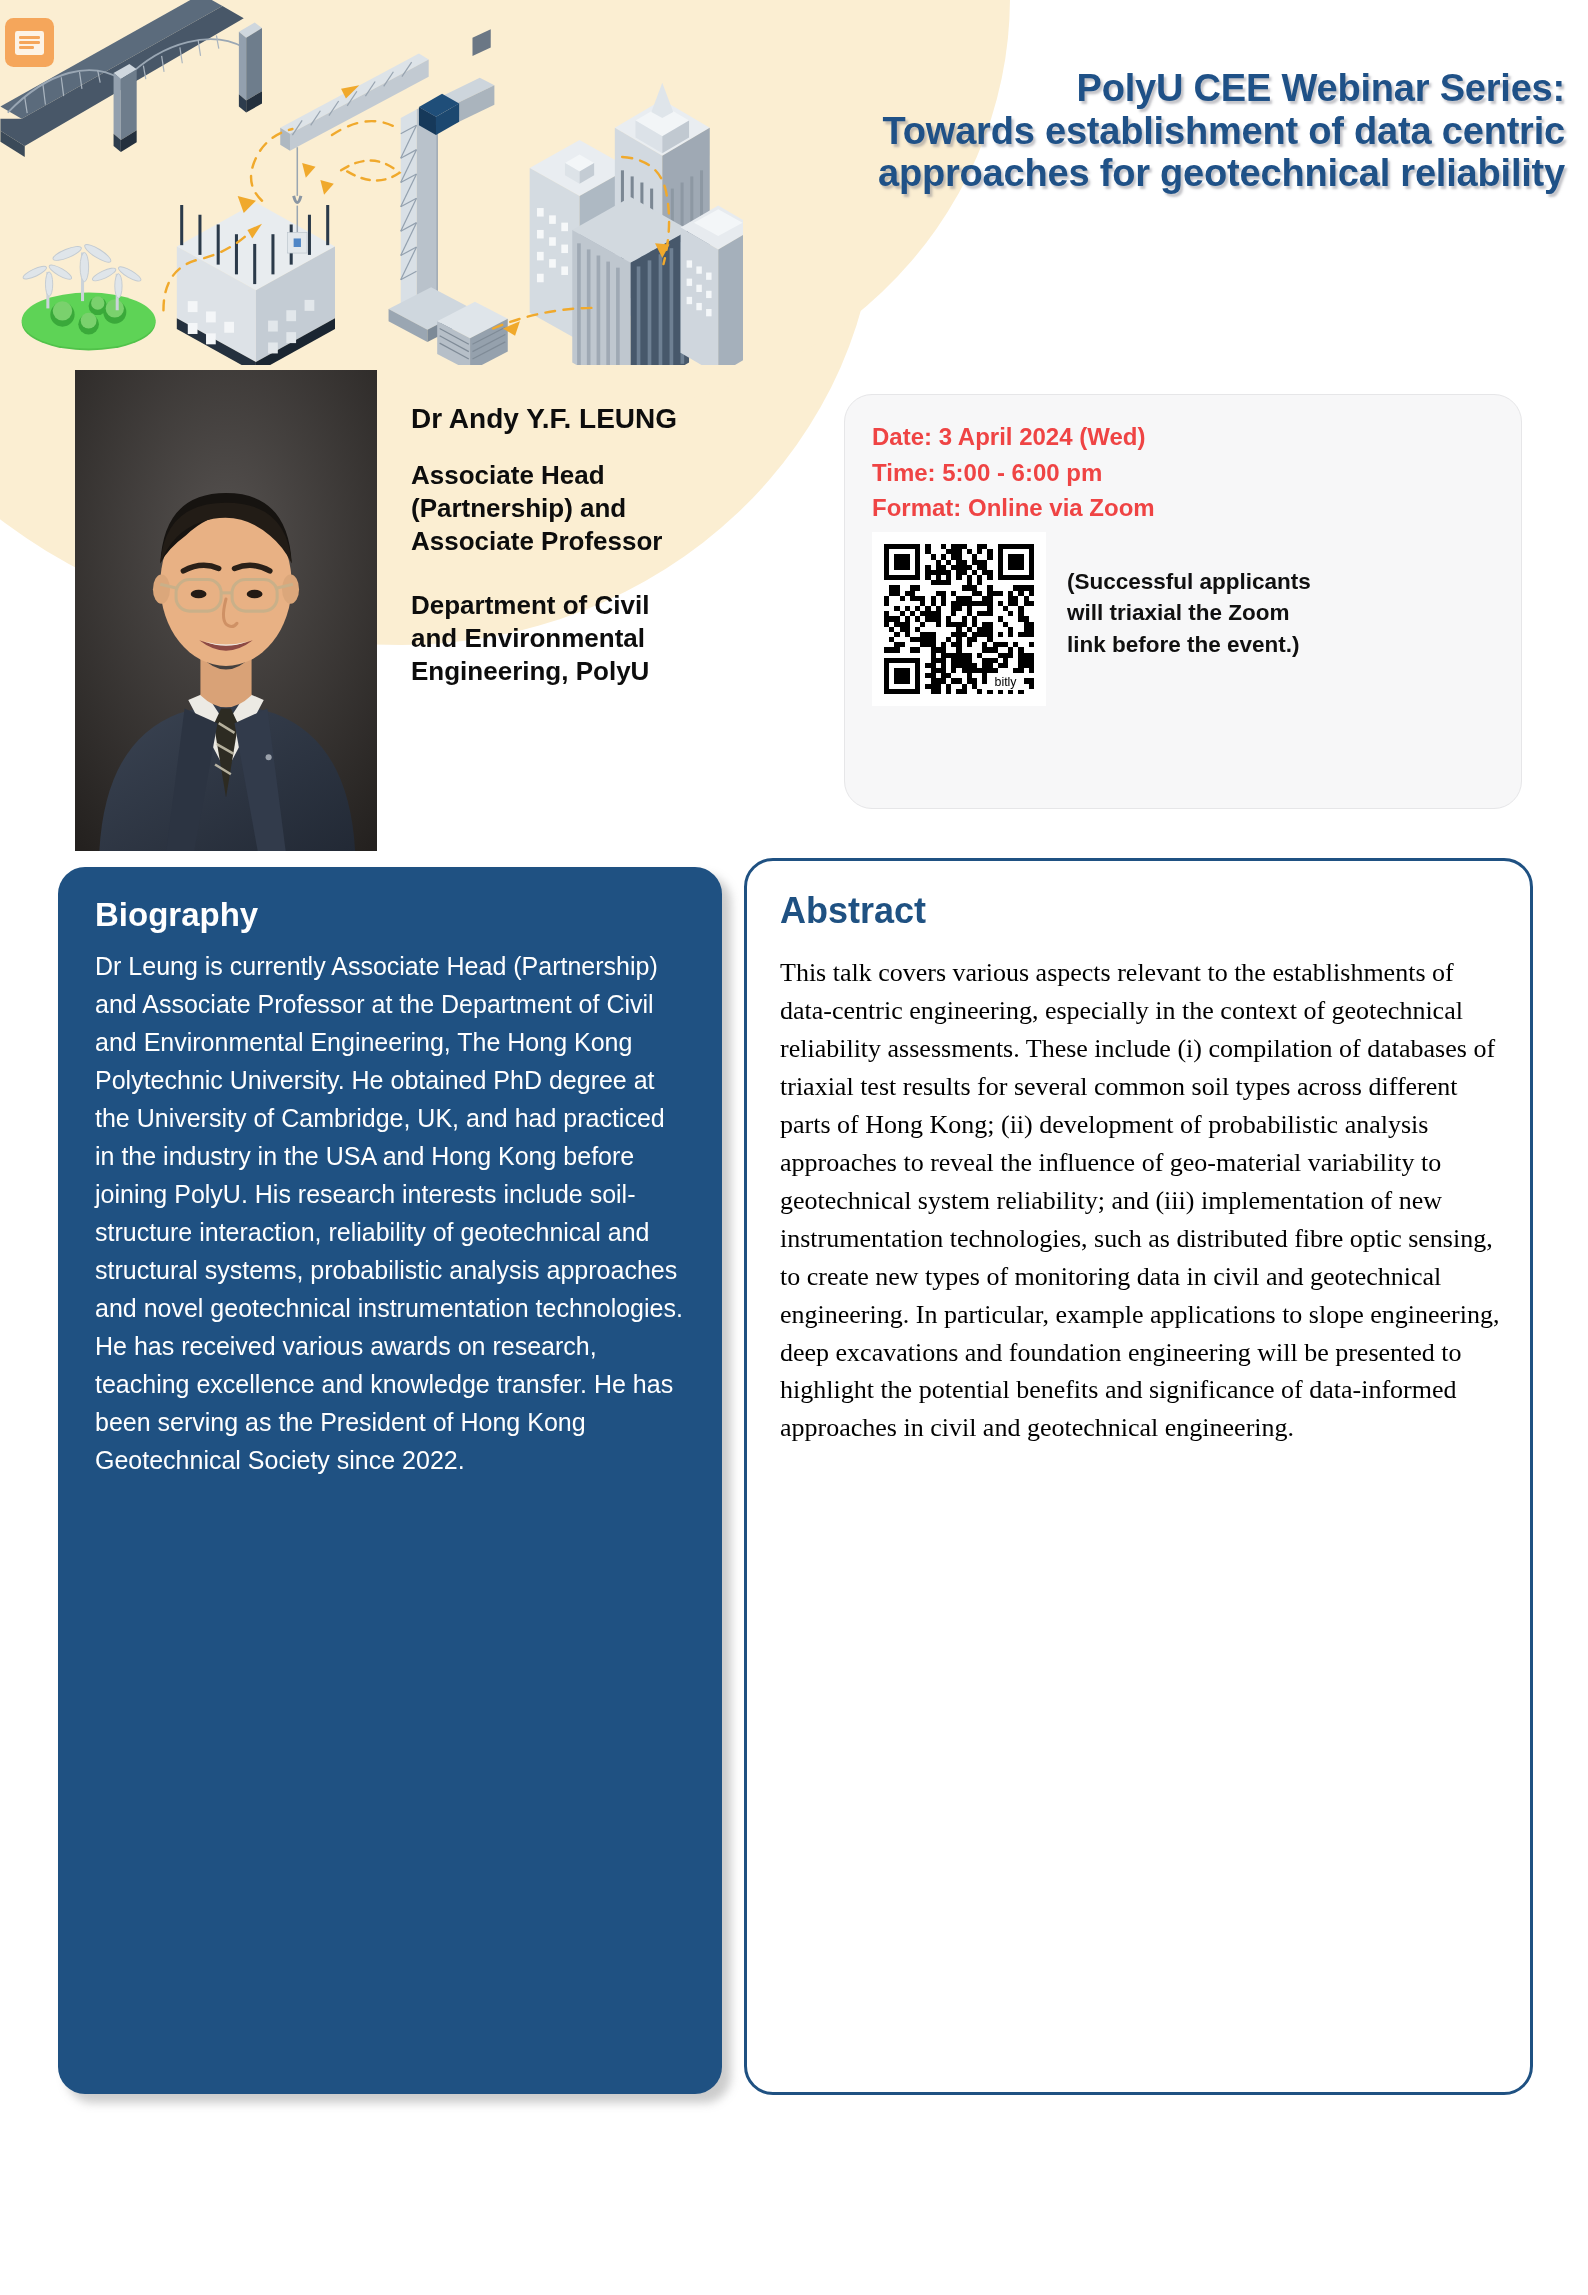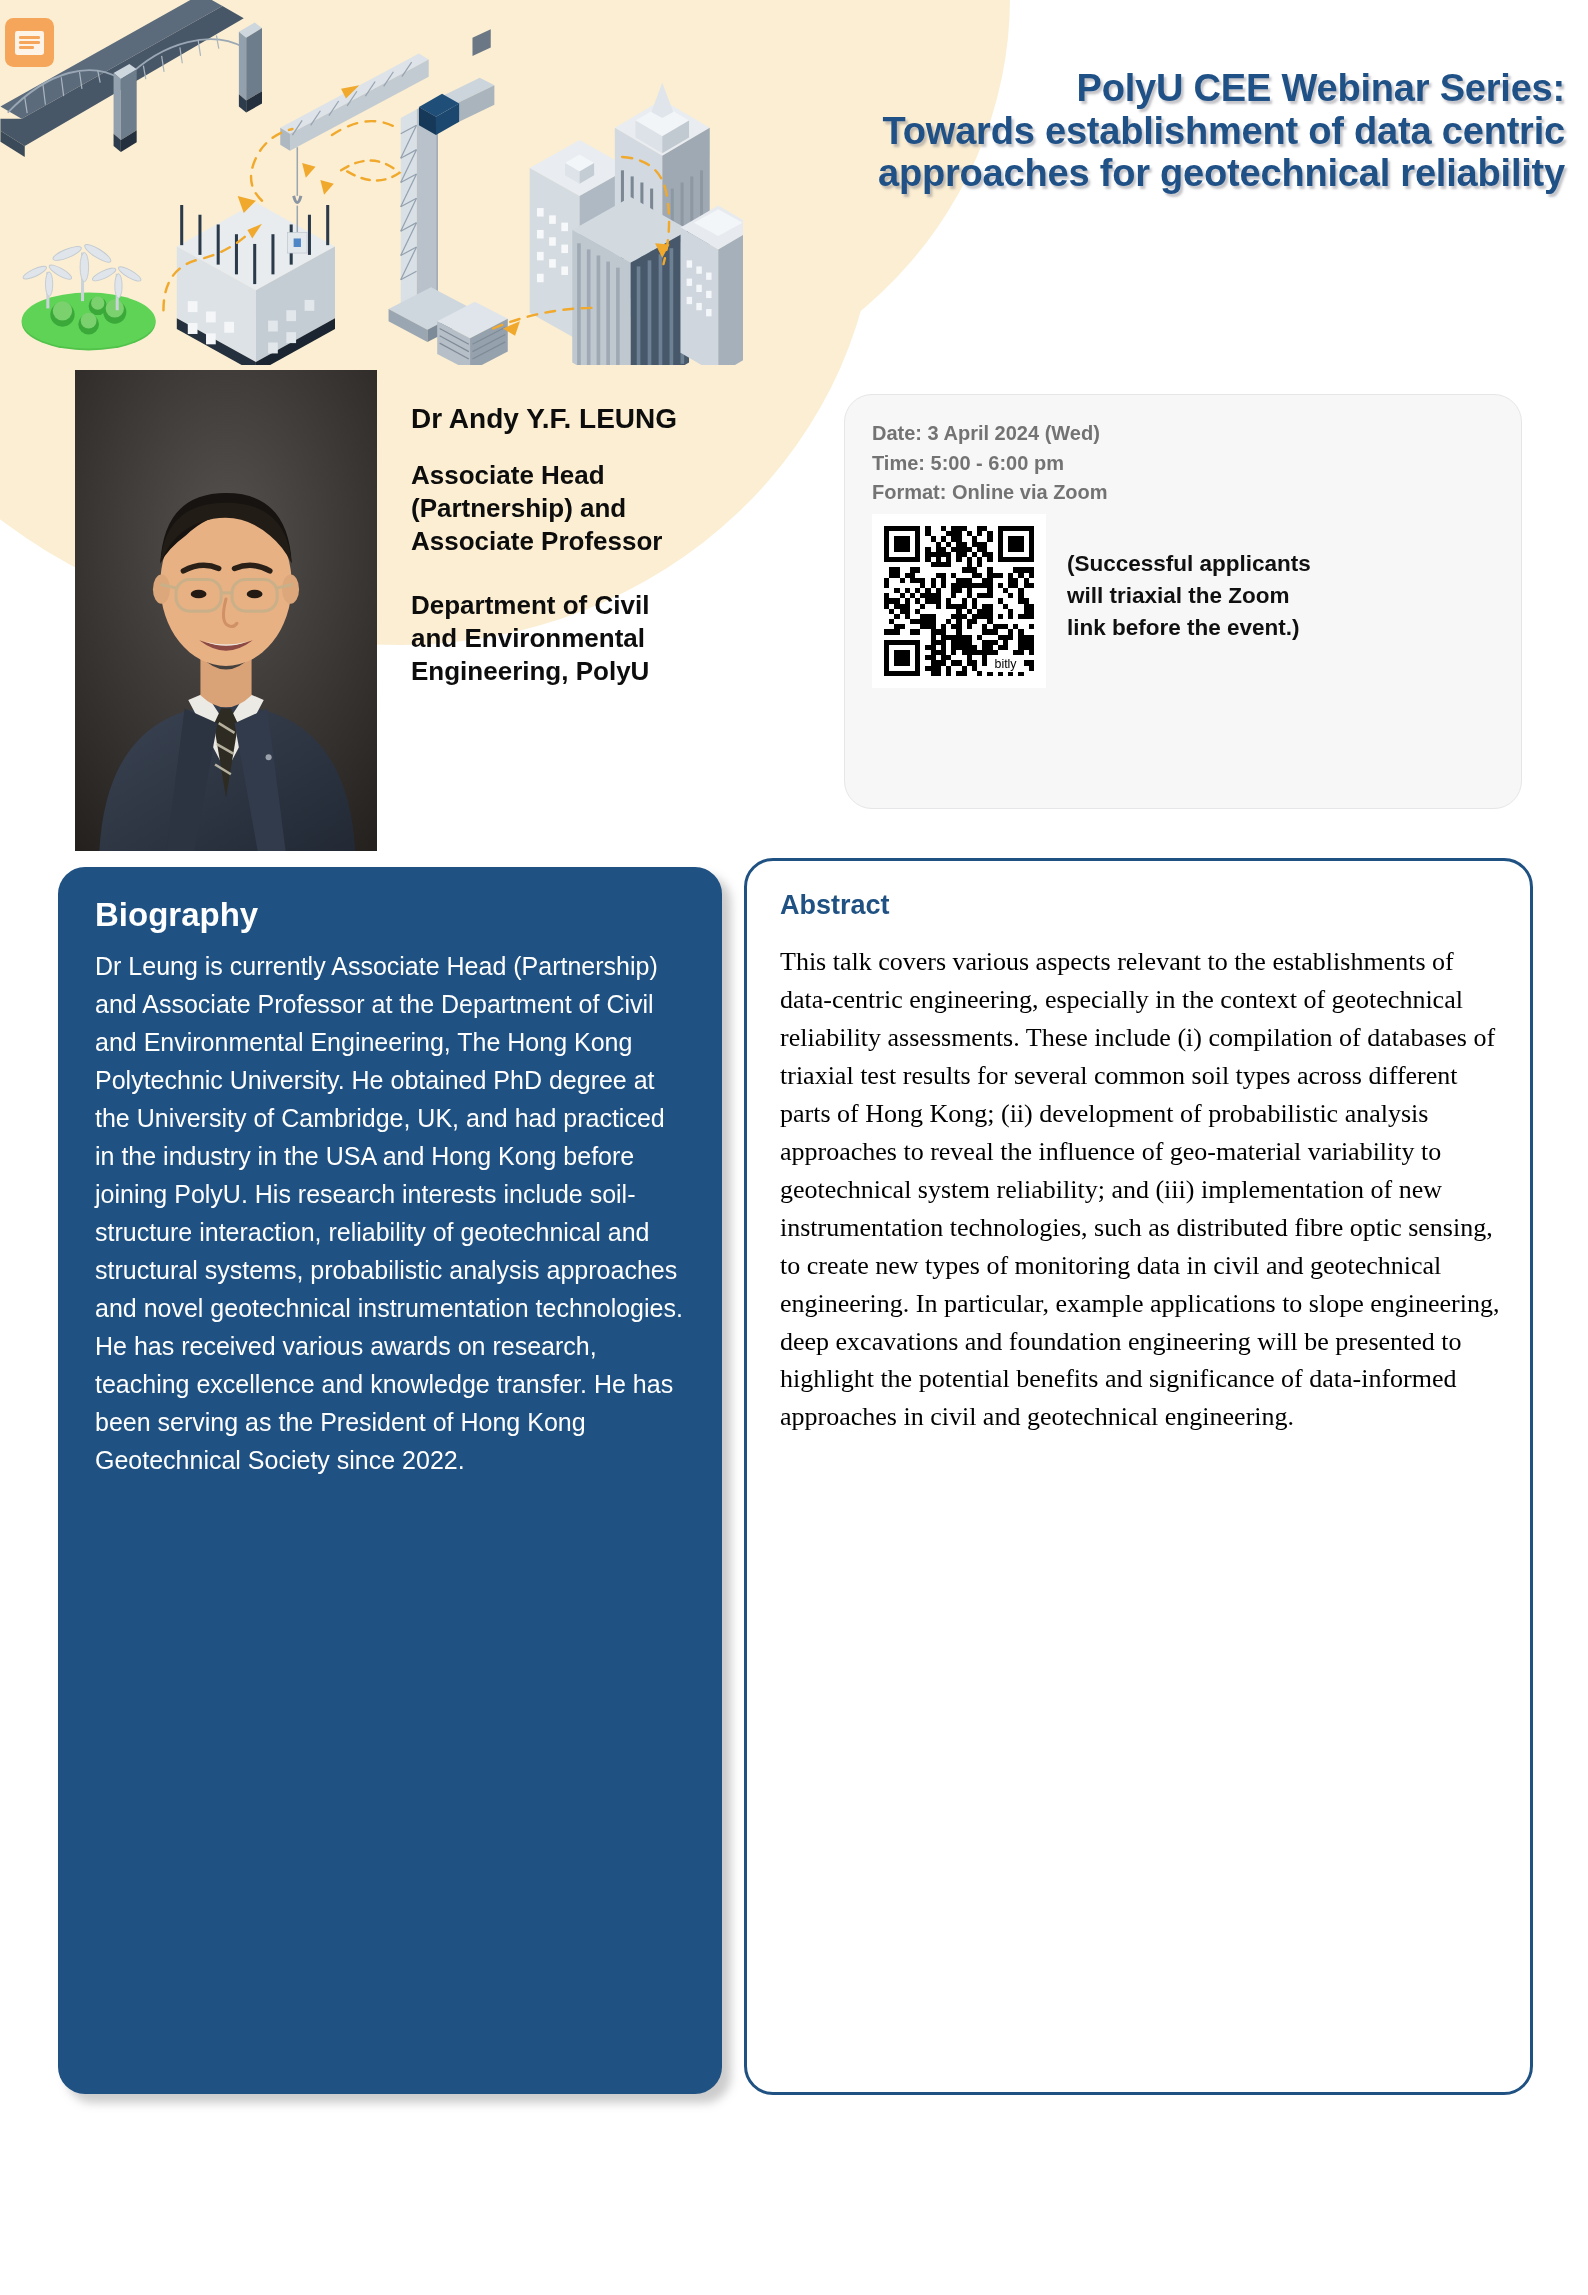--- a/index.html
+++ b/index.html
@@ -114,21 +114,21 @@
     position: absolute;
     left: 844px; top: 394px;
     width: 678px; height: 415px;
     background: #f7f7f8;
     border: 1.8px solid #e6e6e8;
     border-radius: 28px;
     z-index: 4;
     padding: 24px 27px 0 27px;
   }
   .event-card .ln {
-    font-size: 20px; font-weight: 700; color: #737373;
+    font-size: 24px; font-weight: 700; color: #ef4444;
     line-height: 1.48;
     white-space: nowrap;
   }
   .event-card .reg-row { font-size: 24px; font-weight: 700; color:#101010; line-height:1.48; }
   .qr-row {
     display: flex; align-items: flex-start; gap: 21px;
     margin-top: 6px;
   }
   .qr-box {
     width: 174px; height: 174px;
@@ -169,21 +169,21 @@
     position: absolute;
     left: 744px; top: 858px;
     width: 789px; height: 1237px;
     background: #ffffff;
     border: 3px solid #1f5182;
     border-radius: 29px;
     z-index: 4;
     padding: 29px 29px 12px 33px;
   }
   .abs-card .hd {
-    font-size: 27px; font-weight: 800; color: #1f5182;
+    font-size: 36px; font-weight: 800; color: #1f5182;
     margin-bottom: 22px;
   }
   .abs-card .body {
     font-family: "Liberation Serif", serif;
     font-size: 26px; line-height: 1.46; color: #000000;
     text-align: left;
   }
 
   
   .footer {

